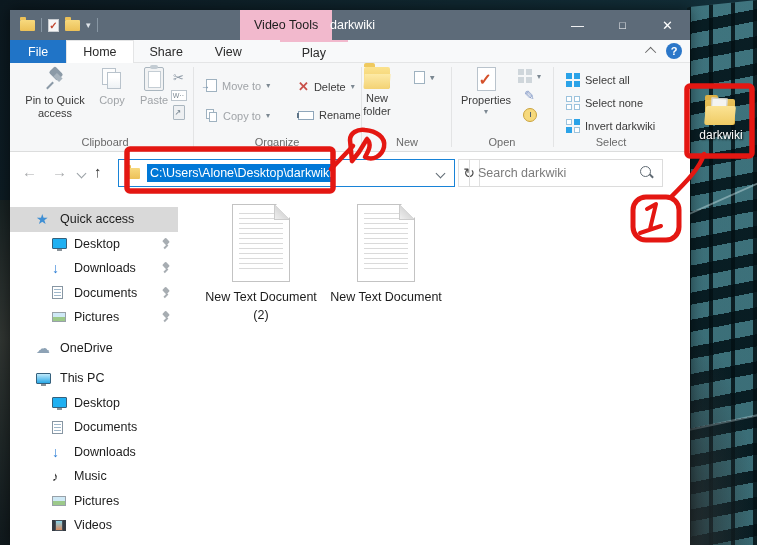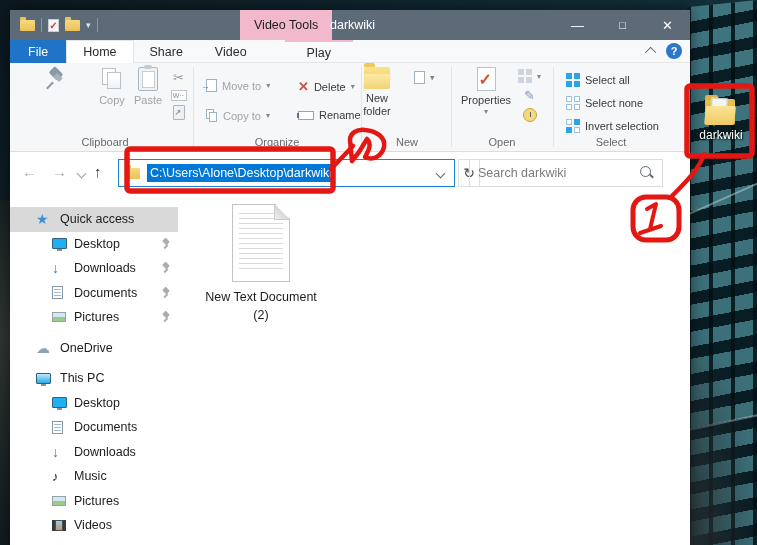--- a/index.html
+++ b/index.html
@@ -204,45 +204,46 @@
         <div class="win-btn">—</div>
         <div class="win-btn max">□</div>
         <div class="win-btn">✕</div>
       </div>
     </div>
 
     <div class="tabrow">
       <div class="tab file">File</div>
       <div class="tab active">Home</div>
       <div class="tab">Share</div>
-      <div class="tab">Video</div>
+      <div class="tab">View</div>
       <div class="tab play">Play</div>
       <div class="ribbon-tools">
         <span class="chev-up"></span>
         <span class="help-btn">?</span>
       </div>
     </div>
 
     <div class="ribbon">
 
       <div class="bigbtn" style="left:8px;width:74px;">
         <div class="pin-big">
             <i class="head"></i>
             <i class="body"></i>
             <i class="needle"></i>
           </div>
+        <div class="blabel">Pin to Quick access</div>
       </div>
       <div class="bigbtn dis" style="left:82px;width:40px;">
         <div class="copy-big">
             <i></i>
             <i></i>
           </div>
         <div class="blabel">Copy</div>
       </div>
-      <div class="bigbtn dis" style="left:118px;width:40px;">
+      <div class="bigbtn dis" style="left:124px;width:40px;">
         <div class="paste-big"></div>
         <div class="blabel">Paste</div>
       </div>
       <div class="smallcol" style="left:160px;top:6px;">
         <span class="ic16">✂</span>
         <span class="wdots">W··</span>
         <span class="ps-mini"></span>
       </div>
       <div class="grp-label" style="left:40px;width:110px;">Clipboard</div>
       <div class="rsep" style="left:183px;"></div>
@@ -333,21 +334,21 @@
           </span>
         <span>Select none</span>
       </div>
       <div class="srow" style="left:556px;top:56px;">
         <span class="sel-grid">
             <i class="e"></i>
             <i class="f"></i>
             <i class="f"></i>
             <i class="e"></i>
           </span>
-        <span>Invert selection</span>
+        <span>Invert darkwiki</span>
       </div>
       <div class="grp-label" style="left:556px;width:90px;">Select</div>
     </div>
 
     <div class="addr-row">
       <span class="nav-ic" style="left:12px;">←</span>
       <span class="nav-ic" style="left:42px;">→</span>
       <span class="chev-sm" style="left:68px;"></span>
       <span class="nav-ic up" style="left:84px;">↑</span>
       <div class="addr-box">
@@ -422,20 +423,24 @@
         </div>
         <div class="side-item lv1">
 
           <span class="slabel">Local Disk (C:)</span>
         </div>
       </div>
       <div class="files">
         <div class="file-item" style="left:27px;">
           <div class="doc-big"></div>
           <div class="file-name">New Text Document (2)</div>
+        </div>
+        <div class="file-item" style="left:152px;">
+          <div class="doc-big"></div>
+          <div class="file-name">New Text Document</div>
         </div>
       </div>
     </div>
   </div>
 
   <svg id="annot" width="757" height="545" viewBox="0 0 757 545">
     <g fill="none" stroke="#e41712" stroke-linecap="round" stroke-linejoin="round">
       <rect x="127" y="149" width="206" height="42" rx="3" stroke-width="5.5"></rect>
       <path d="M331,169 L353,146" stroke-width="4.5"></path>
       <path d="M352,161 L350,140 C350,133 357,129 365,130 C376,131 386,137 384,147 C382,156 373,161 365,157 C369,150 372,144 367,139 L359,152 Z" stroke-width="4.5"></path>

